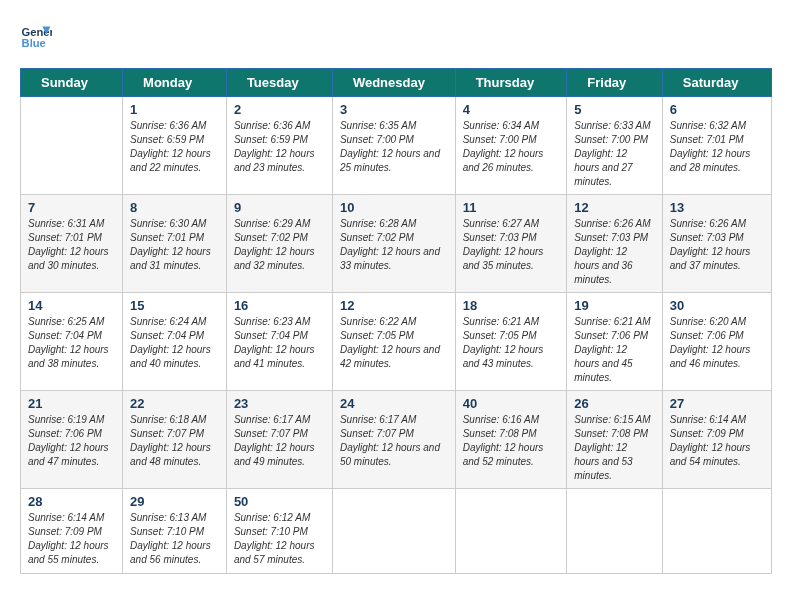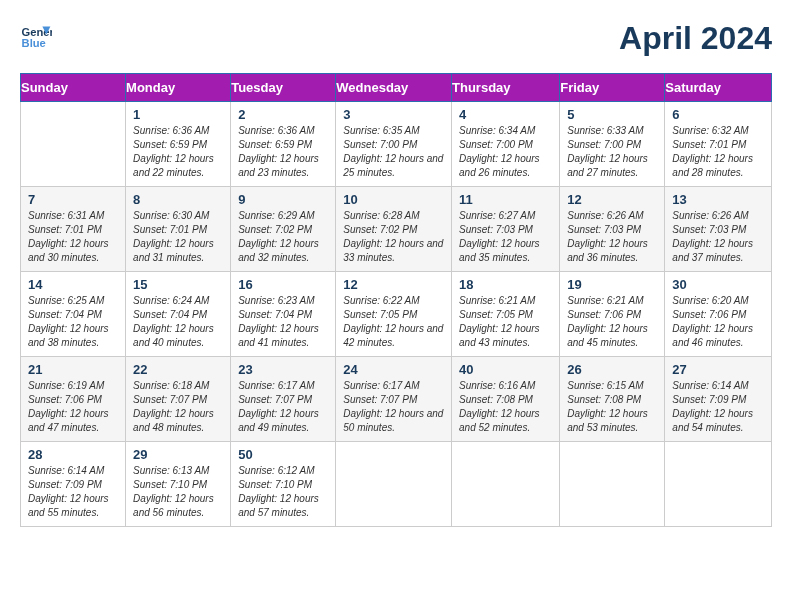--- a/index.html
+++ b/index.html
@@ -36,23 +36,23 @@
     .location {
       font-size: 14px;
       color: #555;
     }
     table {
       width: 100%;
       border-collapse: collapse;
       font-size: 11px;
     }
     thead tr th {
-      background-color: #a21caf;
+      background-color: #0f766e;
       color: #fff;
-      padding: 6px 0;
+      padding: 6px 20px;
       text-align: left;
       font-size: 13px;
       font-weight: bold;
       border: 1px solid #2b6cb0;
     }
     tbody tr td {
       border: 1px solid #ccc;
       padding: 5px 7px;
       vertical-align: top;
       min-height: 80px;
@@ -86,21 +86,20 @@
 
 <div class="header">
   <div class="logo">
     <svg class="logo-icon" viewBox="0 0 40 40">
       <text x="2" y="20" font-size="14" font-weight="bold" fill="#1a3a5c">General</text>
       <text x="2" y="34" font-size="14" font-weight="bold" fill="#4a90d9">Blue</text>
       <polygon points="28,8 38,8 33,18" fill="#4a90d9"></polygon>
     </svg>
   </div>
   <div class="title-area">
-    <div class="month-title">April 2024</div>
   </div>
 </div>
 
 <table>
   <thead>
     <tr>
     <th>Sunday</th>
         <th>Monday</th>
         <th>Tuesday</th>
         <th>Wednesday</th>

